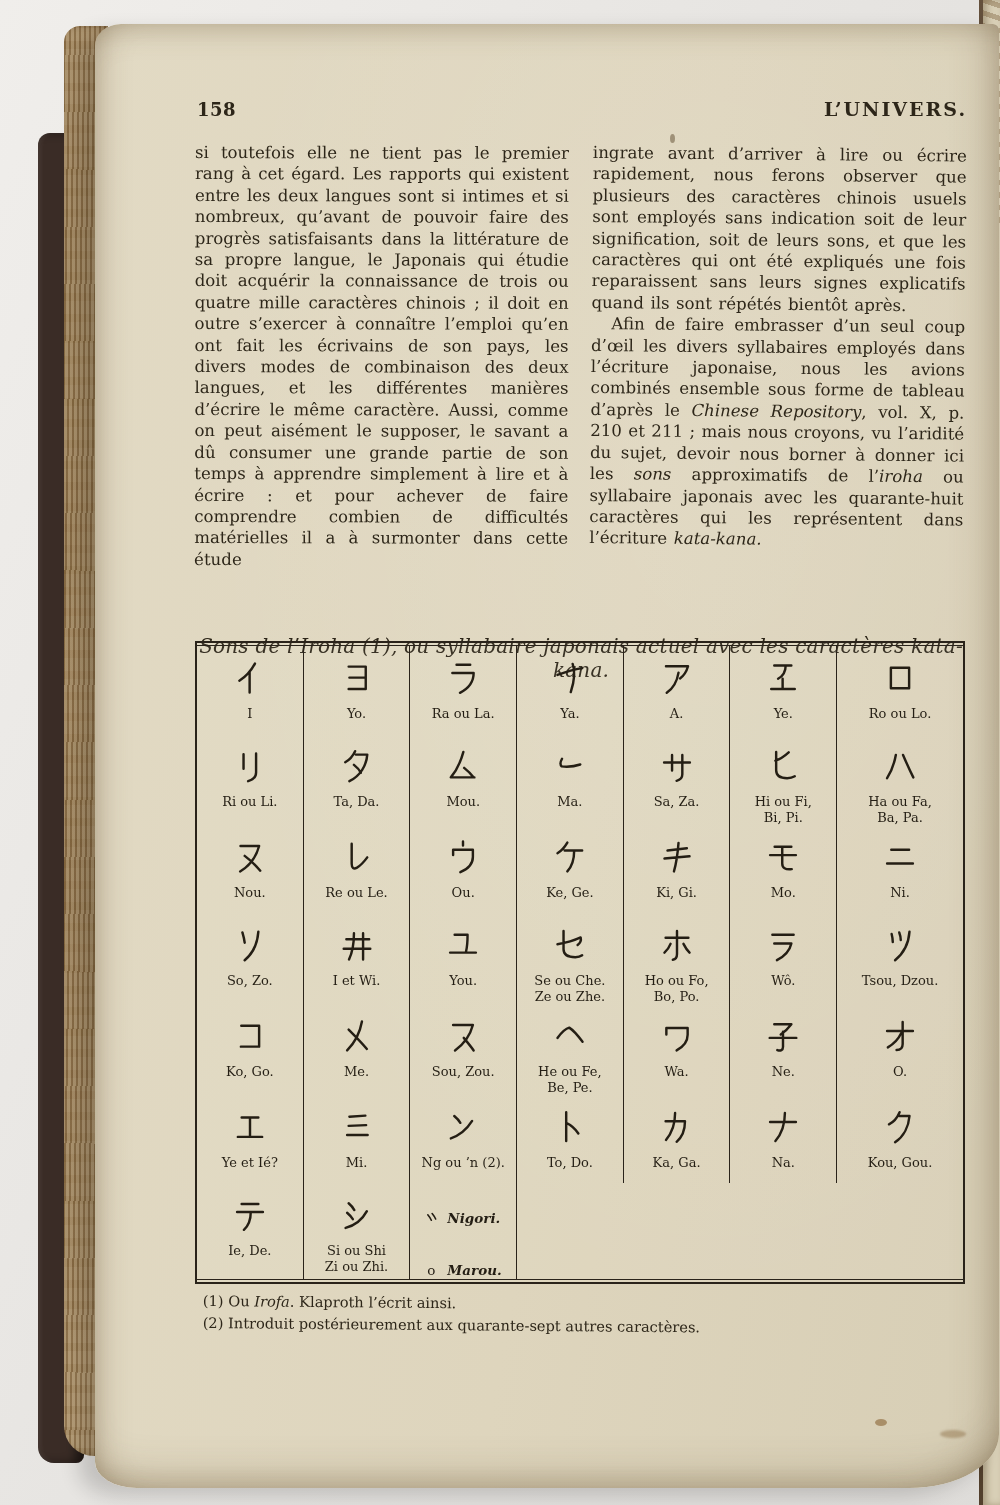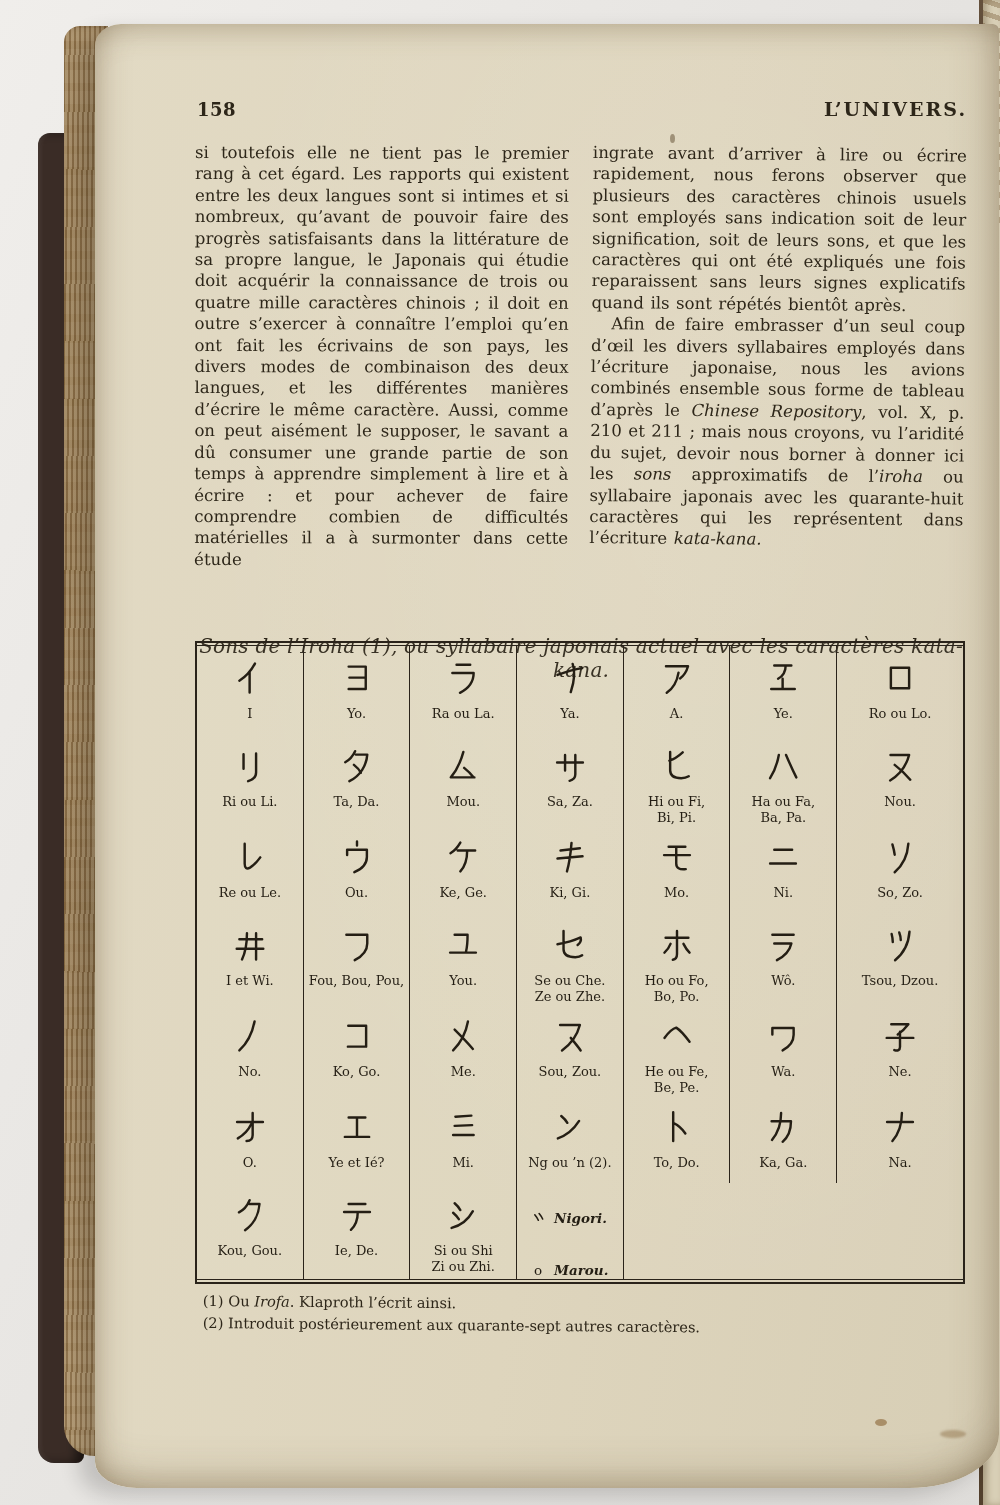--- a/index.html
+++ b/index.html
@@ -225,20 +225,30 @@
                 <path d="M51 13 C44 39 33 62 18 80 L80 80 M53 55 C63 63 71 71 77 79"></path>
               </svg>
             </div>
     <div class="lbl">
               <div>Mou.</div>
             </div>
   </div>
           <div class="cell">
     <div class="glyph">
               <svg viewBox="0 0 100 100">
+                <path d="M29 31 C24 40 24 47 28 51 C46 53 62 51 77 46"></path>
+              </svg>
+            </div>
+    <div class="lbl">
+              <div>Ma.</div>
+            </div>
+  </div>
+          <div class="cell">
+    <div class="glyph">
+              <svg viewBox="0 0 100 100">
                 <path d="M16 41 L84 41 M37 21 L37 62 M64 21 L64 72 C64 82 58 87 49 89"></path>
               </svg>
             </div>
     <div class="lbl">
               <div>Sa, Za.</div>
             </div>
   </div>
           <div class="cell">
     <div class="glyph">
               <svg viewBox="0 0 100 100">
@@ -347,30 +357,20 @@
                 <path d="M22 35 L82 35 M15 60 L85 60 M42 19 C42 44 38 69 29 88 M66 19 L66 88"></path>
               </svg>
             </div>
     <div class="lbl">
               <div>I et Wi.</div>
             </div>
   </div>
           <div class="cell">
     <div class="glyph">
               <svg viewBox="0 0 100 100">
-                <path d="M22 23 L77 23 L77 46 C77 63 65 79 44 90"></path>
-              </svg>
-            </div>
-    <div class="lbl">
-              <div>Fou, Bou, Pou,</div>
-            </div>
-  </div>
-          <div class="cell">
-    <div class="glyph">
-              <svg viewBox="0 0 100 100">
                 <path d="M28 23 L62 23 C62 41 61 55 58 67 M16 70 L84 70"></path>
               </svg>
             </div>
     <div class="lbl">
               <div>You.</div>
             </div>
   </div>
           <div class="cell">
     <div class="glyph">
               <svg viewBox="0 0 100 100">
@@ -404,30 +404,20 @@
             </div>
   </div>
           <div class="cell">
     <div class="glyph">
               <svg viewBox="0 0 100 100">
                 <path d="M28 21 C30 29 31 36 31 42 M48 17 C51 25 52 31 52 37 M75 15 C73 43 61 71 37 90"></path>
               </svg>
             </div>
     <div class="lbl">
               <div>Tsou, Dzou.</div>
-            </div>
-  </div>
-          <div class="cell">
-    <div class="glyph">
-              <svg viewBox="0 0 100 100">
-                <path d="M62 12 C56 42 42 70 22 88"></path>
-              </svg>
-            </div>
-    <div class="lbl">
-              <div>No.</div>
             </div>
   </div>
           <div class="cell">
     <div class="glyph">
               <svg viewBox="0 0 100 100">
                 <path d="M27 23 L74 23 L74 78 L26 78"></path>
               </svg>
             </div>
     <div class="lbl">
               <div>Ko, Go.</div>

